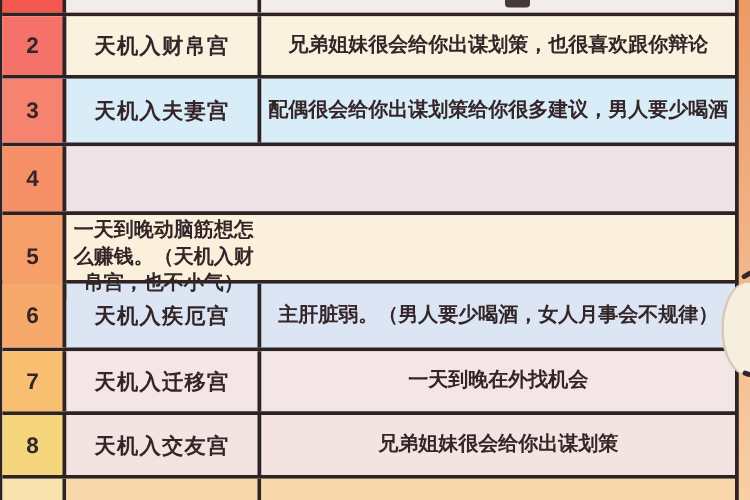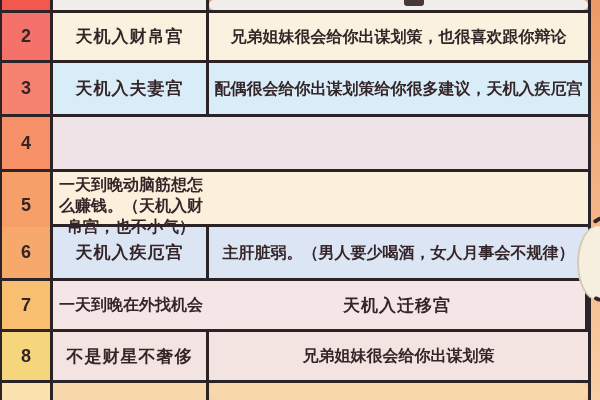--- a/index.html
+++ b/index.html
@@ -22,21 +22,21 @@
     display:grid;grid-template-columns:51px 156px 1fr;
     box-sizing:border-box;border-bottom:3px solid var(--line);
   }
   .cell{
     display:flex;align-items:center;justify-content:center;
     box-sizing:border-box;text-align:center;
   }
   .num,.palace{border-right:3px solid var(--line);}
   .num{font-size:18px;}
   .palace{font-size:17px;letter-spacing:1px;}
-  .desc{font-size:16px;line-height:1.32;padding:2px 4px;border-radius:11px;}
+  .desc{font-size:16px;line-height:1.32;padding:2px 4px;}
   .partial-top{height:13px;}
   .partial-bottom{height:17px;border-bottom:none;}
   #rows .row:nth-child(1){height:50px;}
   #rows .row:nth-child(2){height:54px;}
   #rows .row:nth-child(3){height:55px;}
   #rows .row:nth-child(4){height:55px;}
   #rows .row:nth-child(5){height:54px;}
   #rows .row:nth-child(6){height:51px;}
   #rows .row:nth-child(7){height:51px;}
   .top-fragment{
@@ -70,47 +70,47 @@
   <div id="rows">
   <div class="row" style="background: rgb(250, 242, 222);">
     <div class="cell num" style="background: rgb(245, 114, 106);">2</div>
     <div class="cell palace">天机入财帛宫</div>
     <div class="cell desc">兄弟姐妹很会给你出谋划策，也很喜欢跟你辩论</div>
   </div>
 
   <div class="row" style="background: rgb(217, 237, 248);">
     <div class="cell num" style="background: rgb(246, 131, 111);">3</div>
     <div class="cell palace">天机入夫妻宫</div>
-    <div class="cell desc">配偶很会给你出谋划策给你很多建议，天机入疾厄宫</div>
+    <div class="cell desc">配偶很会给你出谋划策给你很多建议，男人要少喝酒</div>
   </div>
 
   <div class="row" style="background: rgb(240, 227, 231);">
     <div class="cell num" style="background: rgb(246, 144, 103);">4</div>
   </div>
 
   <div class="row" style="background: rgb(250, 240, 219);">
     <div class="cell num" style="background: rgb(246, 159, 105);">5</div>
     <div class="cell desc">一天到晚动脑筋想怎么赚钱。（天机入财帛宫，也不小气）</div>
   </div>
 
   <div class="row" style="background: rgb(220, 229, 243);">
     <div class="cell num" style="background: rgb(246, 169, 107);">6</div>
     <div class="cell palace">天机入疾厄宫</div>
     <div class="cell desc">主肝脏弱。（男人要少喝酒，女人月事会不规律）</div>
   </div>
 
   <div class="row" style="background: rgb(244, 229, 231);">
     <div class="cell num" style="background: rgb(248, 191, 112);">7</div>
+    <div class="cell palace">天机入迁移宫</div>
     <div class="cell desc">一天到晚在外找机会</div>
-    <div class="cell palace">天机入迁移宫</div>
   </div>
 
   <div class="row" style="background: rgb(243, 227, 225);">
     <div class="cell num" style="background: rgb(246, 214, 124);">8</div>
-    <div class="cell palace">不是财星不奢侈</div>
+    <div class="cell palace">天机入交友宫</div>
     <div class="cell desc">兄弟姐妹很会给你出谋划策</div>
   </div>
 </div>
   <div class="row partial-bottom">
     <div class="cell num" style="background: rgb(250, 226, 174);"></div>
     <div class="cell palace plain" style="background: rgb(248, 216, 171);"></div>
     <div class="cell desc plain" style="background: rgb(248, 216, 171);"></div>
   </div>
 </div>
 

